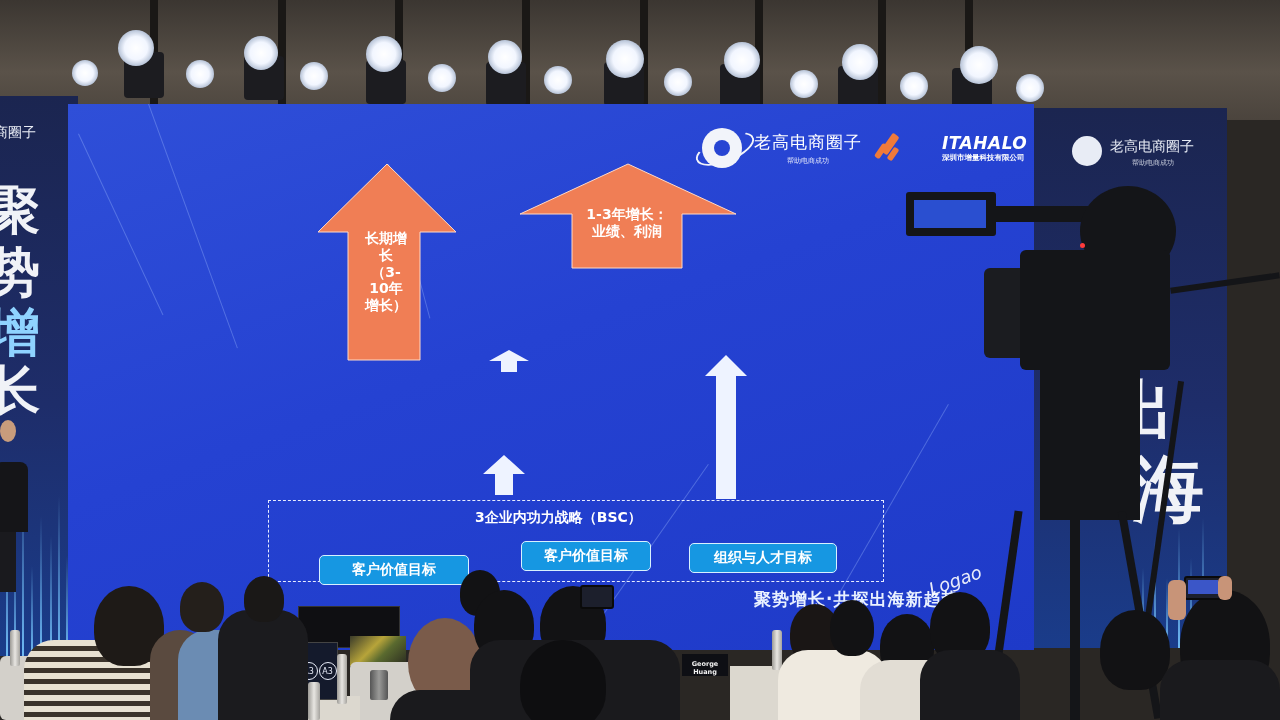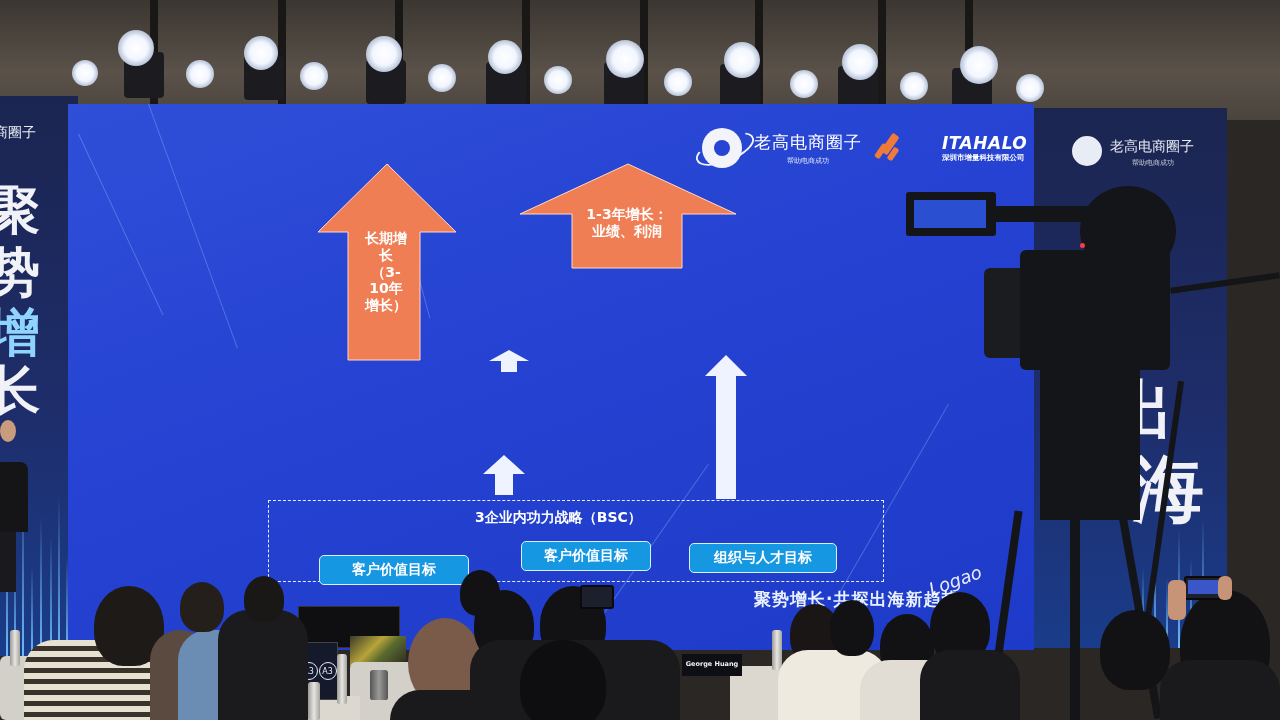--- a/index.html
+++ b/index.html
@@ -291,21 +291,21 @@
   <div class="chair" style="left:0;top:656px;width:40px;height:64px"></div>
   <div class="chair" style="left:246px;top:660px;width:56px;height:60px"></div>
   <div class="chair" style="left:350px;top:662px;width:70px;height:58px"></div>
   <div class="table" style="left:220px;top:696px;width:140px;height:24px"></div>
   <div class="table" style="left:730px;top:666px;width:90px;height:54px"></div>
 
   <div class="tent-card" style="left:298px;top:642px;width:38px;height:56px">
     <span>A3</span>
     <span>A3</span>
   </div>
-  <div class="name-card" style="left:682px;top:654px;width:60px;height:16px">George Huang</div>
+  <div class="name-card" style="left:682px;top:654px;width:46px;height:16px">George Huang</div>
 
   <div class="bottle" style="left:286px;top:680px;width:12px;height:40px"></div>
   <div class="bottle" style="left:308px;top:682px;width:12px;height:38px"></div>
   <div class="bottle" style="left:337px;top:654px;width:10px;height:50px"></div>
   <div class="bottle" style="left:370px;top:670px;width:18px;height:30px;background:linear-gradient(90deg,#555,#9a9a98,#555)"></div>
   <div class="bottle" style="left:10px;top:630px;width:10px;height:36px"></div>
   <div class="bottle" style="left:772px;top:630px;width:10px;height:40px"></div>
   <div class="bottle" style="left:256px;top:696px;width:12px;height:24px"></div>
 
   <div class="audience-body striped" style="left:24px;top:640px;width:170px;height:80px"></div>

